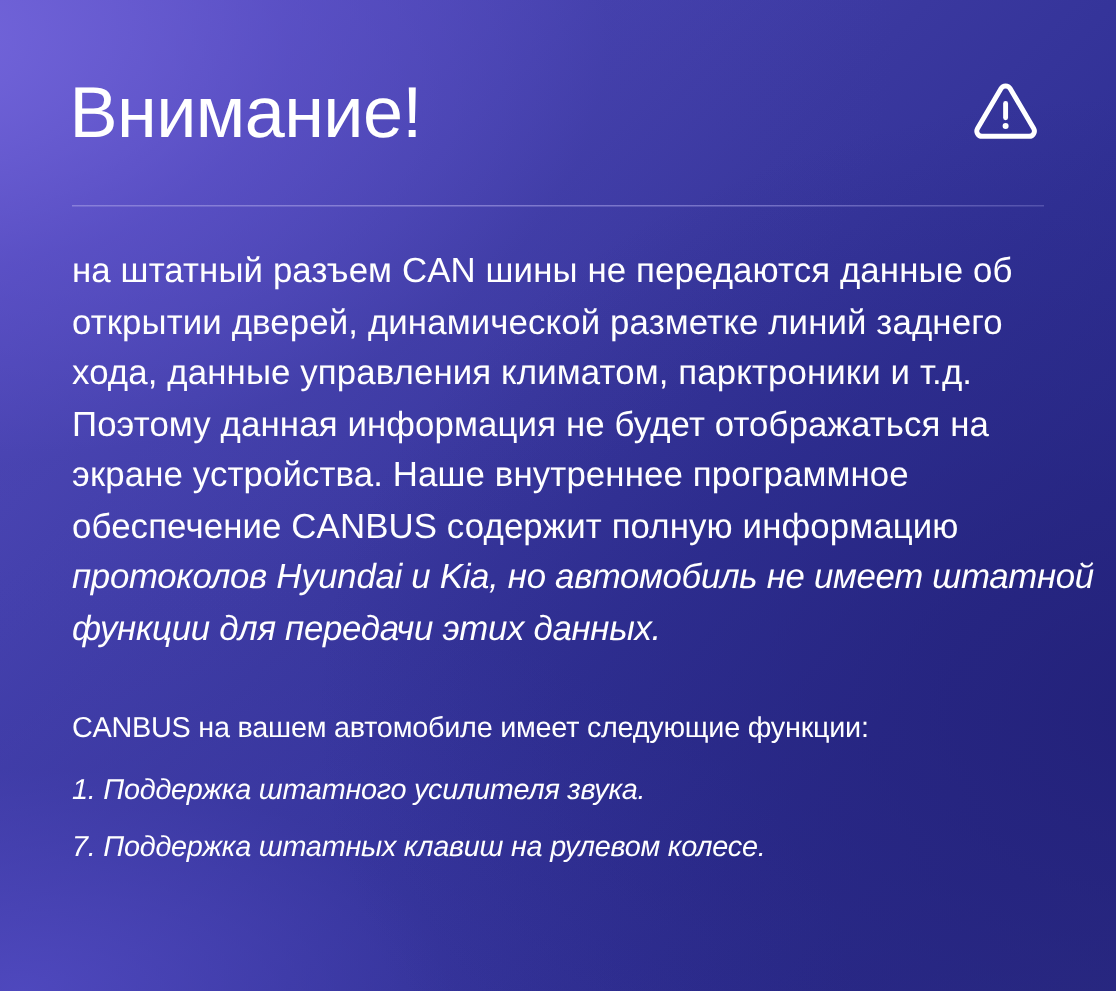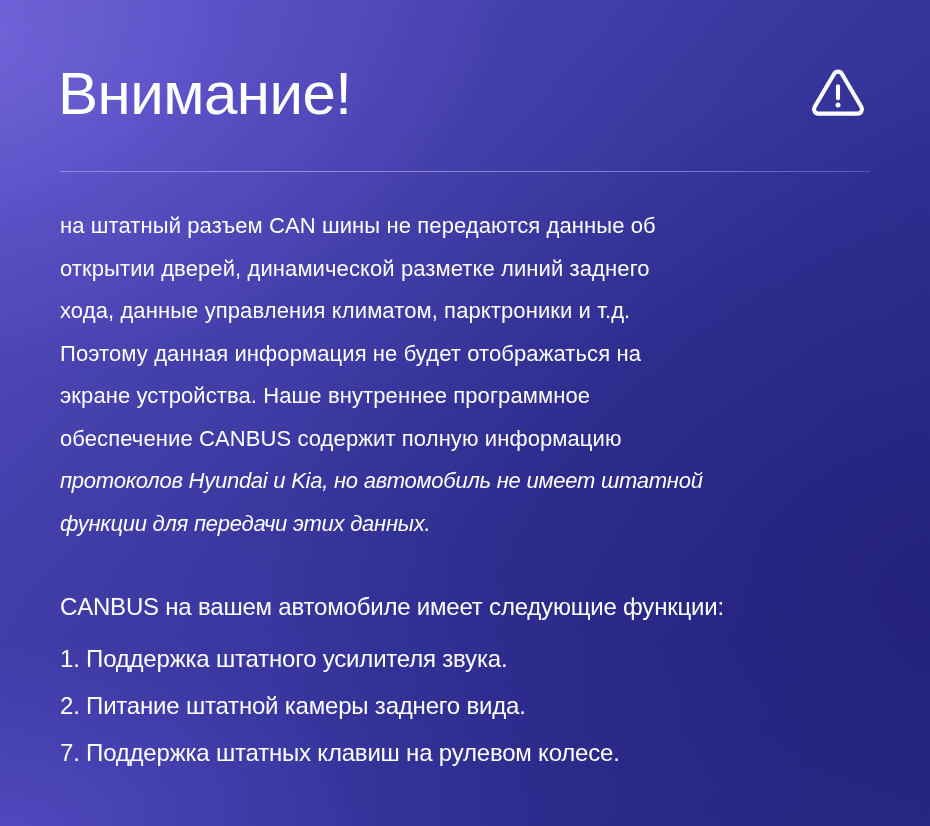--- a/index.html
+++ b/index.html
@@ -113,21 +113,21 @@
 
   
   #body-text {
     position: absolute;
     left: 60px;
     top: 205px;
     width: 818px;
     color: #ffffff;
   }
   .body-line {
-    font-size: 22px;
+    font-size: 29px;
     line-height: 42.5px;
     letter-spacing: 0.1px;
     white-space: nowrap;
     color: #ffffff;
   }
   .body-line.condensed {
     letter-spacing: -0.25px;
     font-style: italic;
   }
 
@@ -145,20 +145,21 @@
     white-space: nowrap;
     color: #ffffff;
     margin-bottom: 11px;
   }
   .feature-item {
     font-size: 24px;
     line-height: 47px;
     letter-spacing: -0.2px;
     white-space: nowrap;
     color: #ffffff;
+    font-style: italic;
   }
 </style>
 </head>
 <body>
 
 <div id="notice-banner">
 
   <div id="bg-gradient-base"></div>
   <div id="bg-gradient-glow-left"></div>
   <div id="bg-gradient-glow-bottom"></div>
@@ -185,18 +186,17 @@
       <div class="body-line">Поэтому данная информация не будет отображаться на</div>
       <div class="body-line">экране устройства. Наше внутреннее программное</div>
       <div class="body-line">обеспечение CANBUS содержит полную информацию</div>
       <div class="body-line condensed">протоколов Hyundai и Kia, но автомобиль не имеет штатной</div>
       <div class="body-line condensed">функции для передачи этих данных.</div>
     </div>
 
     <div id="features-block">
       <div id="features-intro">CANBUS на вашем автомобиле имеет следующие функции:</div>
       <div class="feature-item">1. Поддержка штатного усилителя звука.</div>
-      <div class="feature-item">2. Питание штатной камеры заднего вида.</div>
       <div class="feature-item">7. Поддержка штатных клавиш на рулевом колесе.</div>
     </div>
 
   </div>
 </div>
 
 </body></html>

